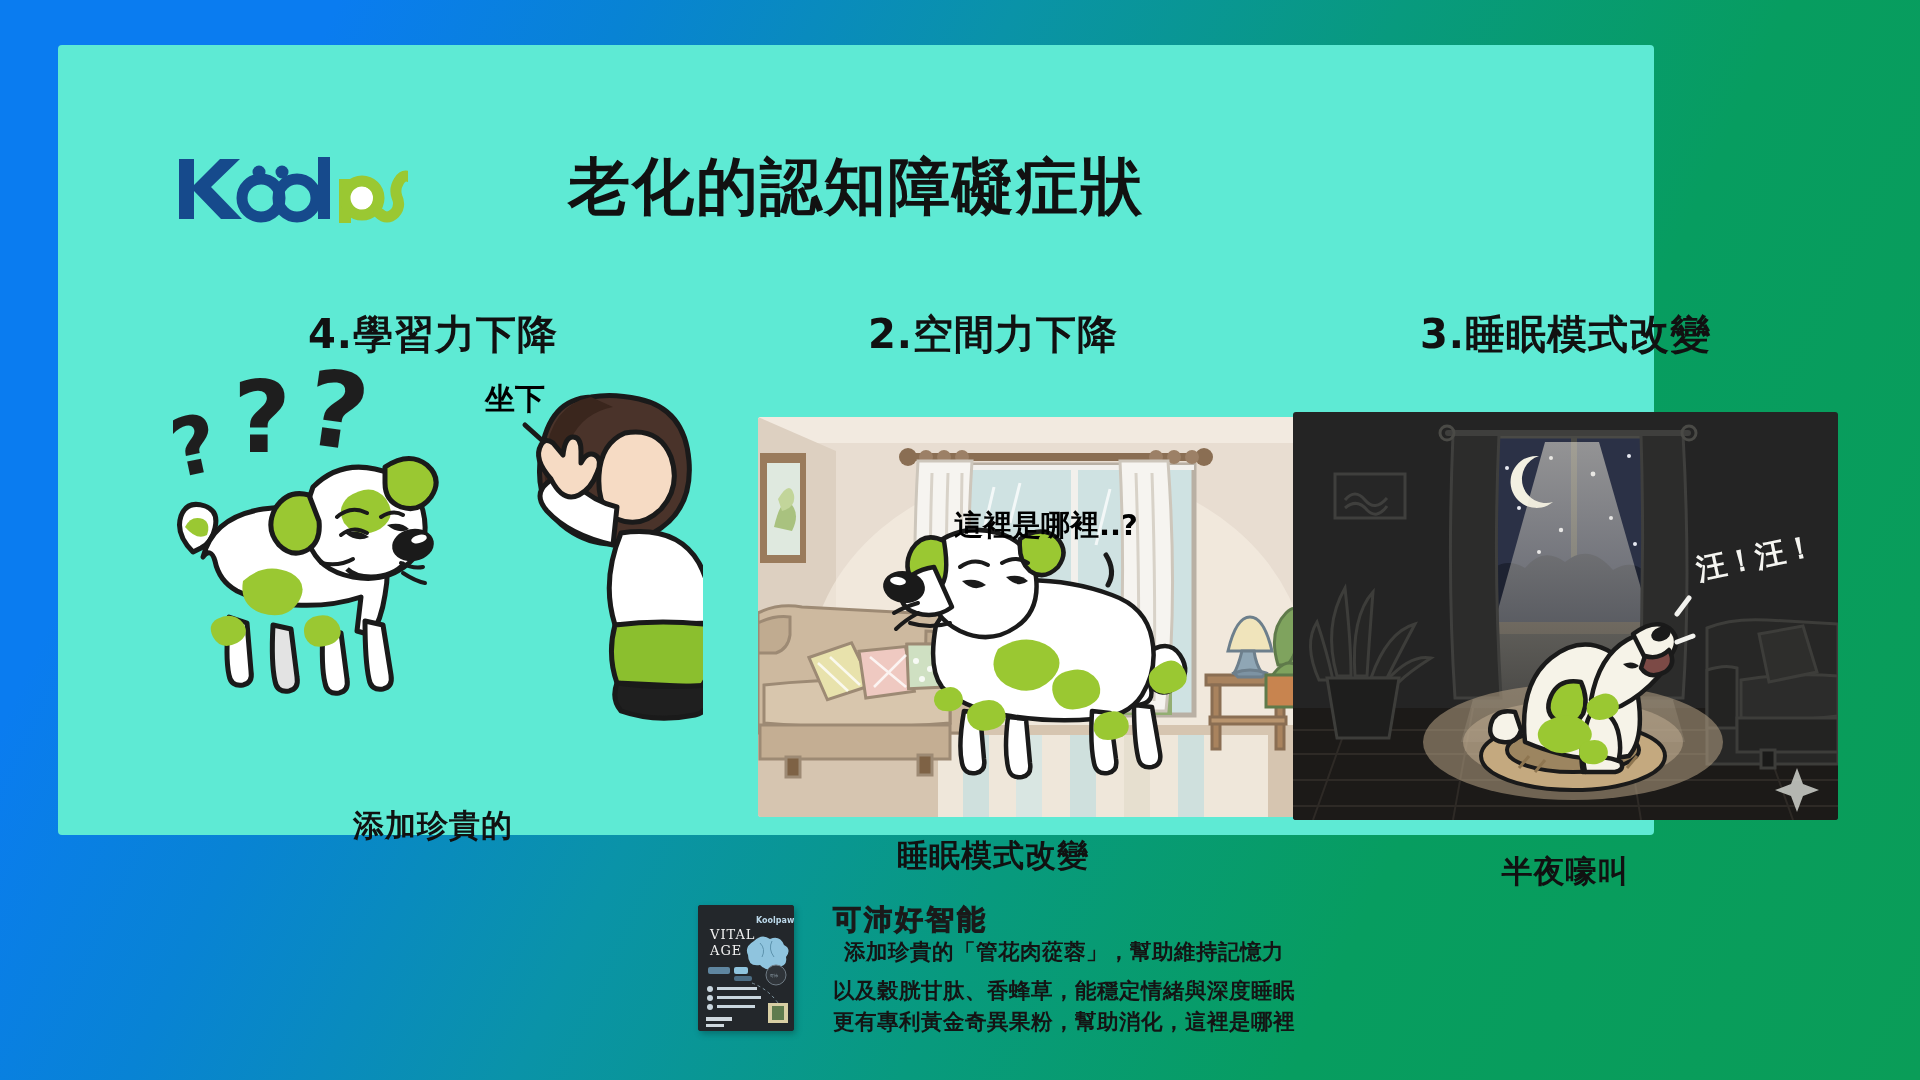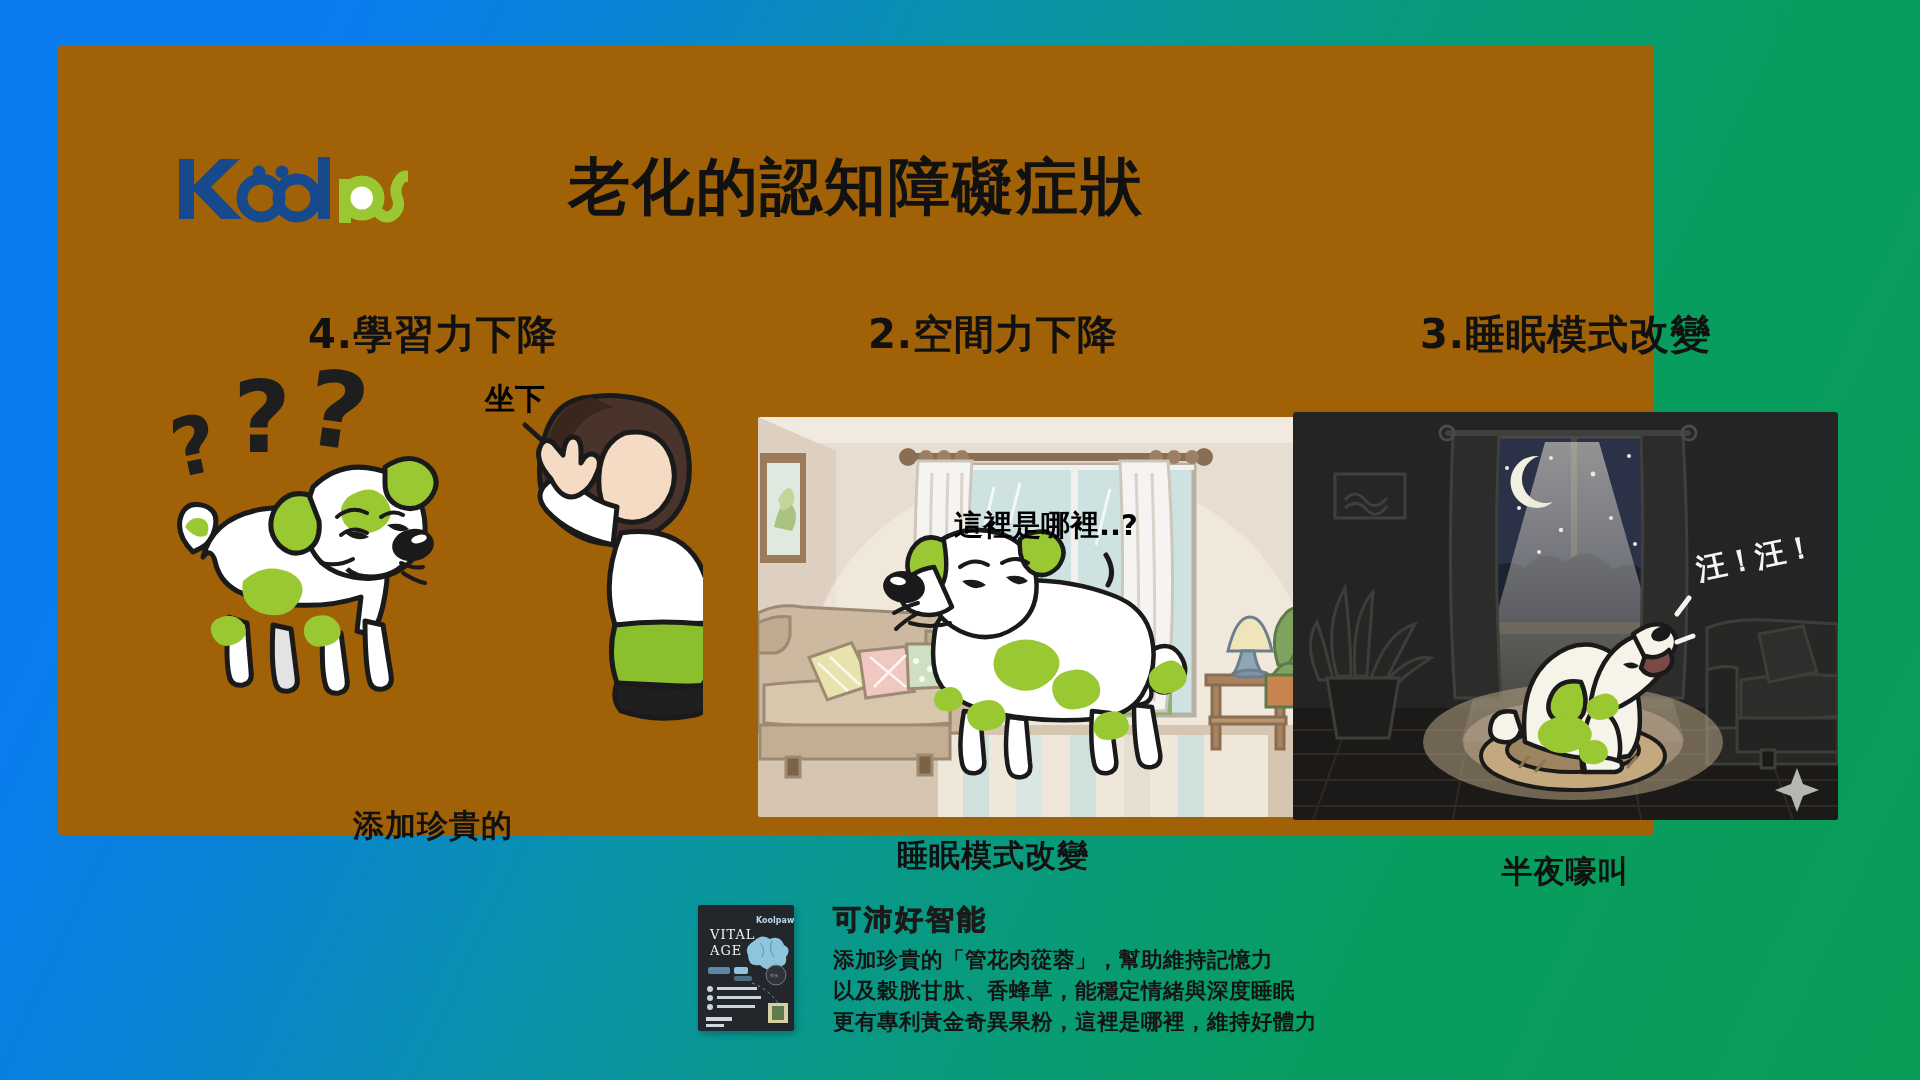--- a/index.html
+++ b/index.html
@@ -4,21 +4,21 @@
 <style>
   * { box-sizing: border-box; margin:0; padding:0; }
   html,body { width:1920px; height:1080px; overflow:hidden; }
   body {
     font-family:"Liberation Sans","DejaVu Sans",sans-serif;
     background: linear-gradient(115deg,#0a7cf0 0%,#0a7cf0 14%,#0883d4 26%,#0a93a8 42%,#089a7e 58%,#079d60 74%,#0a9d58 100%);
     position:relative;
   }
   #card {
     position:absolute; left:58px; top:45px; width:1596px; height:790px;
-    background:#a16207; border-radius:4px;
+    background:#5eead4; border-radius:4px;
   }
   
   #logo { position:absolute; left:115px; top:108px; width:235px; height:72px; }
   
   #title {
     position:absolute; left:0; right:0; top:100px; text-align:center;
     font-size:62px; font-weight:bold; color:#111; letter-spacing:2px;
     font-family:"DejaVu Sans","Liberation Sans",sans-serif;
   }
   
@@ -520,18 +520,18 @@
         <path d="M54 78 q16 6 26 20" stroke="#7f949f" stroke-width="1" fill="none" stroke-dasharray="3 3"></path>
         <rect x="70" y="98" width="20" height="20" fill="#d8cfa4"></rect>
         <rect x="74" y="101" width="12" height="14" fill="#5f7c4e"></rect>
         <g fill="#cfd8de">
           <rect x="8" y="112" width="26" height="4"></rect>
           <rect x="8" y="119" width="18" height="3"></rect>
         </g>
       </svg>
     </div>
     <div id="prod-head">可沛好智能</div>
-    <div class="prod-line" style="top:40px;">添加珍貴的「管花肉蓯蓉」，幫助維持記憶力</div>
+    <div class="prod-line" style="top:32px;margin-left:11px;">添加珍貴的「管花肉蓯蓉」，幫助維持記憶力</div>
     <div class="prod-line" style="top:71px;">以及穀胱甘肽、香蜂草，能穩定情緒與深度睡眠</div>
-    <div class="prod-line" style="top:102px;">更有專利黃金奇異果粉，這裡是哪裡，維持好體力</div>
+    <div class="prod-line" style="top:102px;">更有專利黃金奇異果粉，幫助消化，這裡是哪裡</div>
   </div>
 
 </div>
 
 </body></html>

